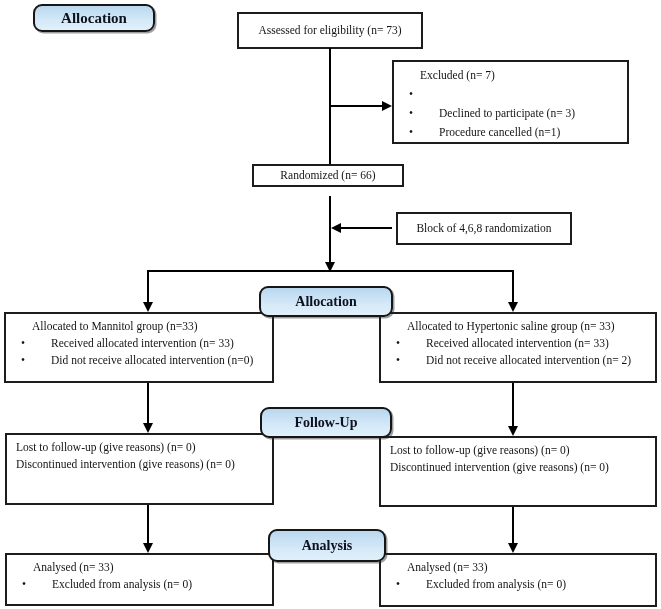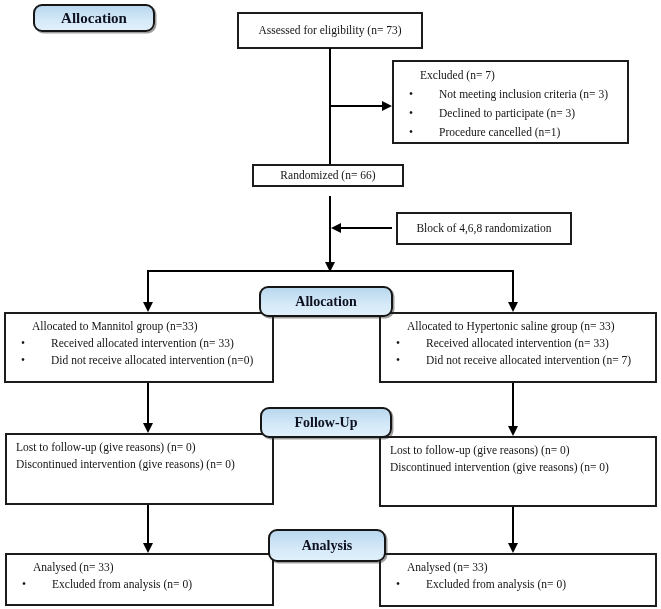--- a/index.html
+++ b/index.html
@@ -81,21 +81,20 @@
   <div class="arr down" style="left:508px;top:543px;"></div>
 
   <div class="box center" style="left:237px;top:12px;width:186px;height:37px;">
     <span>Assessed for eligibility (n= 73)</span>
   </div>
 
   <div class="box" style="left:392px;top:60px;width:237px;height:84px;line-height:19px;">
     <div class="box-title">Excluded (n= 7)</div>
     <div class="bullet-row">
       <span class="dot">•</span>
-      <span>Not meeting inclusion criteria (n= 3)</span>
     </div>
     <div class="bullet-row">
       <span class="dot">•</span>
       <span>Declined to participate (n= 3)</span>
     </div>
     <div class="bullet-row">
       <span class="dot">•</span>
       <span>Procedure cancelled (n=1)</span>
     </div>
   </div>
@@ -121,21 +120,21 @@
   </div>
 
   <div class="box" style="left:379px;top:312px;width:278px;height:71px;">
     <div class="box-title">Allocated to Hypertonic saline group (n= 33)</div>
     <div class="bullet-row">
       <span class="dot">•</span>
       <span>Received allocated intervention (n= 33)</span>
     </div>
     <div class="bullet-row">
       <span class="dot">•</span>
-      <span>Did not receive allocated intervention (n= 7)</span>
+      <span>Did not receive allocated intervention (n= 2)</span>
     </div>
   </div>
 
   <div class="box fu-pad" style="left:5px;top:433px;width:269px;height:72px;">
     <div class="fu-line">Lost to follow-up (give reasons) (n= 0)</div>
     <div class="fu-line">Discontinued intervention (give reasons) (n= 0)</div>
   </div>
 
   <div class="box fu-pad" style="left:379px;top:436px;width:278px;height:71px;">
     <div class="fu-line">Lost to follow-up (give reasons) (n= 0)</div>

